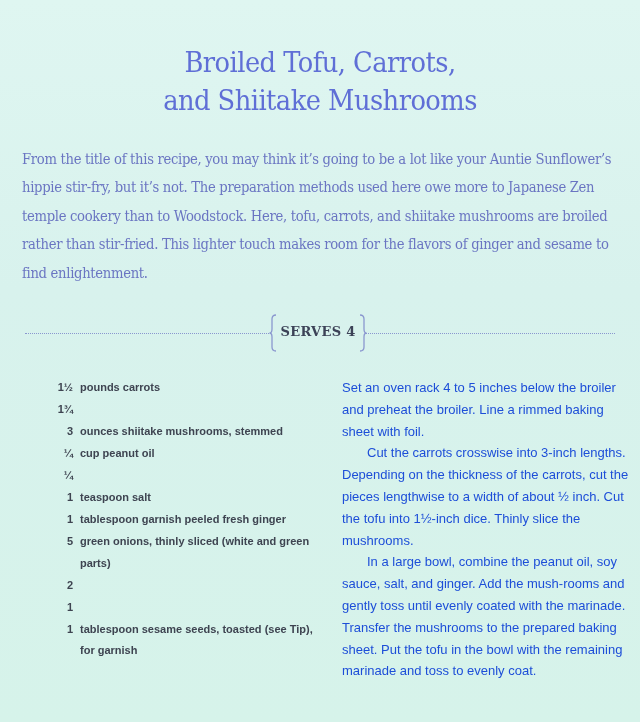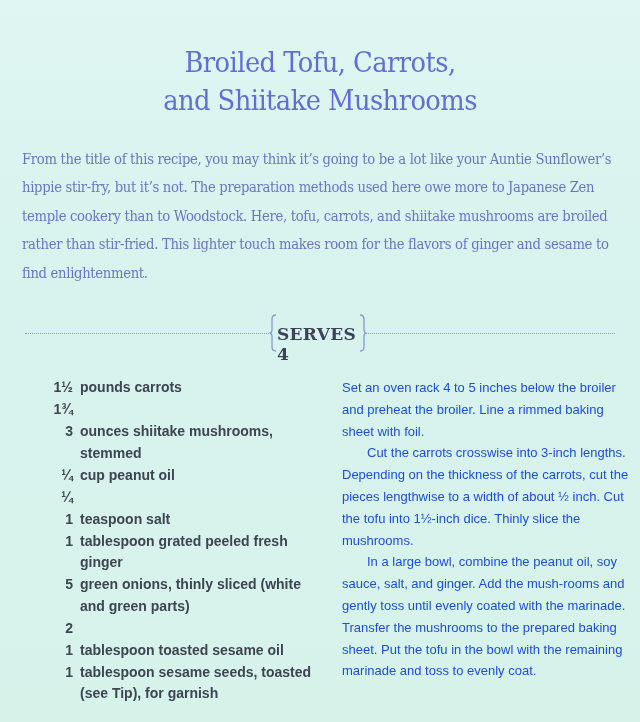--- a/index.html
+++ b/index.html
@@ -75,40 +75,41 @@
       font-family: "DejaVu Serif", serif;
     }
     .brace svg { display: block; }
     .brace.left { left: 244px; }
     .brace.right { left: 334px; }
     .serves {
       position: absolute;
       left: 252px;
       width: 82px;
       top: 12px;
+      text-align: center;
       font-family: "DejaVu Serif", serif;
       font-weight: bold;
-      font-size: 17px;
+      font-size: 13px;
       letter-spacing: 0.3px;
       color: #3c4257;
     }
     .ingredients {
       position: absolute;
       left: 40px;
       top: 361px;
       width: 280px;
       margin: 0;
       padding: 0;
       list-style: none;
     }
     .ingredient {
       display: flex;
       font-family: "Liberation Sans", sans-serif;
       font-weight: bold;
-      font-size: 14px;
+      font-size: 11px;
       line-height: 21.5px;
       color: #3e4451;
       margin-bottom: 0.5px;
     }
     .qty {
       width: 33px;
       text-align: right;
       padding-right: 7px;
       flex-shrink: 0;
     }
@@ -179,32 +180,31 @@
     </li>
     <li class="ingredient">
       <span class="qty">¼</span>
     </li>
     <li class="ingredient">
       <span class="qty">1</span>
       <span class="ing-text">teaspoon salt</span>
     </li>
     <li class="ingredient">
       <span class="qty">1</span>
-      <span class="ing-text">tablespoon grated peeled fresh ginger</span>
+      <span class="ing-text">tablespoon garnish peeled fresh ginger</span>
     </li>
     <li class="ingredient">
       <span class="qty">5</span>
       <span class="ing-text">green onions, thinly sliced (white and green parts)</span>
     </li>
     <li class="ingredient">
       <span class="qty">2</span>
     </li>
     <li class="ingredient">
       <span class="qty">1</span>
-      <span class="ing-text">tablespoon toasted sesame oil</span>
     </li>
     <li class="ingredient">
       <span class="qty">1</span>
       <span class="ing-text">tablespoon sesame seeds, toasted (see Tip), for garnish</span>
     </li>
   </ul>
 
   <div class="directions">
     <p>Set an oven rack 4 to 5 inches below the broiler and preheat the broiler. Line a rimmed baking sheet with foil.</p>
     <p>Cut the carrots crosswise into 3-inch lengths. Depending on the thickness of the carrots, cut the pieces lengthwise to a width of about ½ inch. Cut the tofu into 1½-inch dice. Thinly slice the mushrooms.</p>

